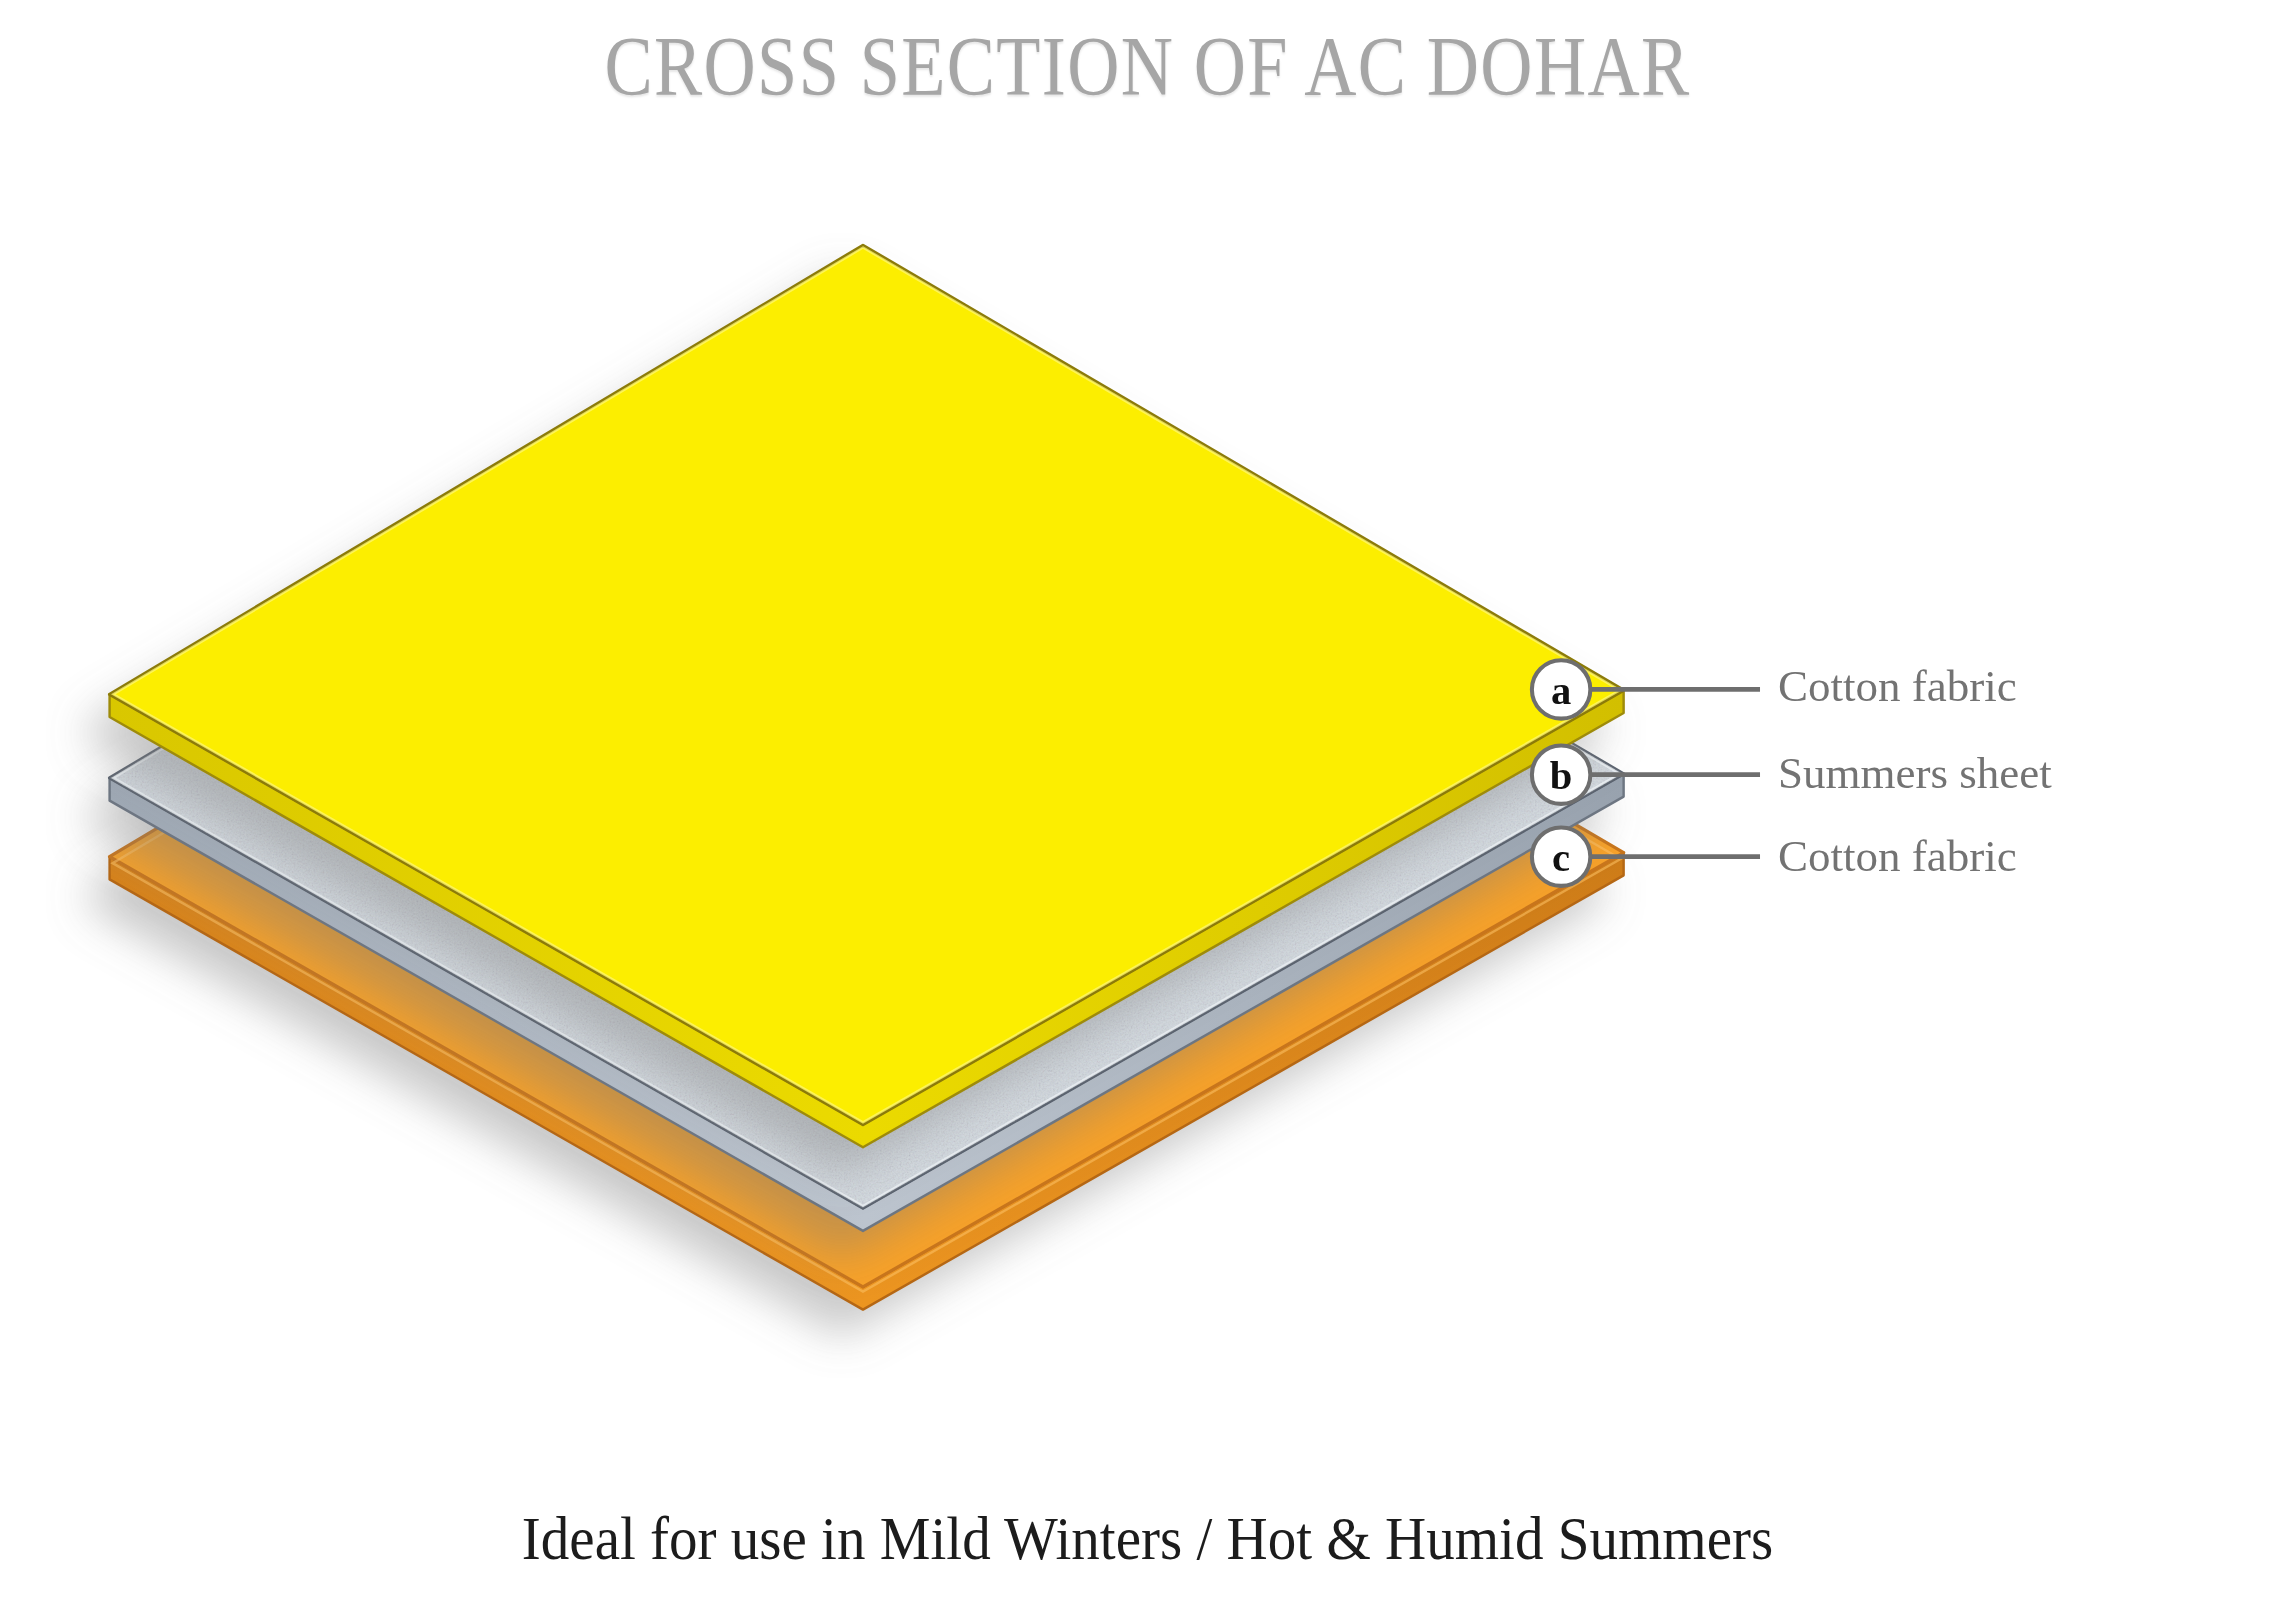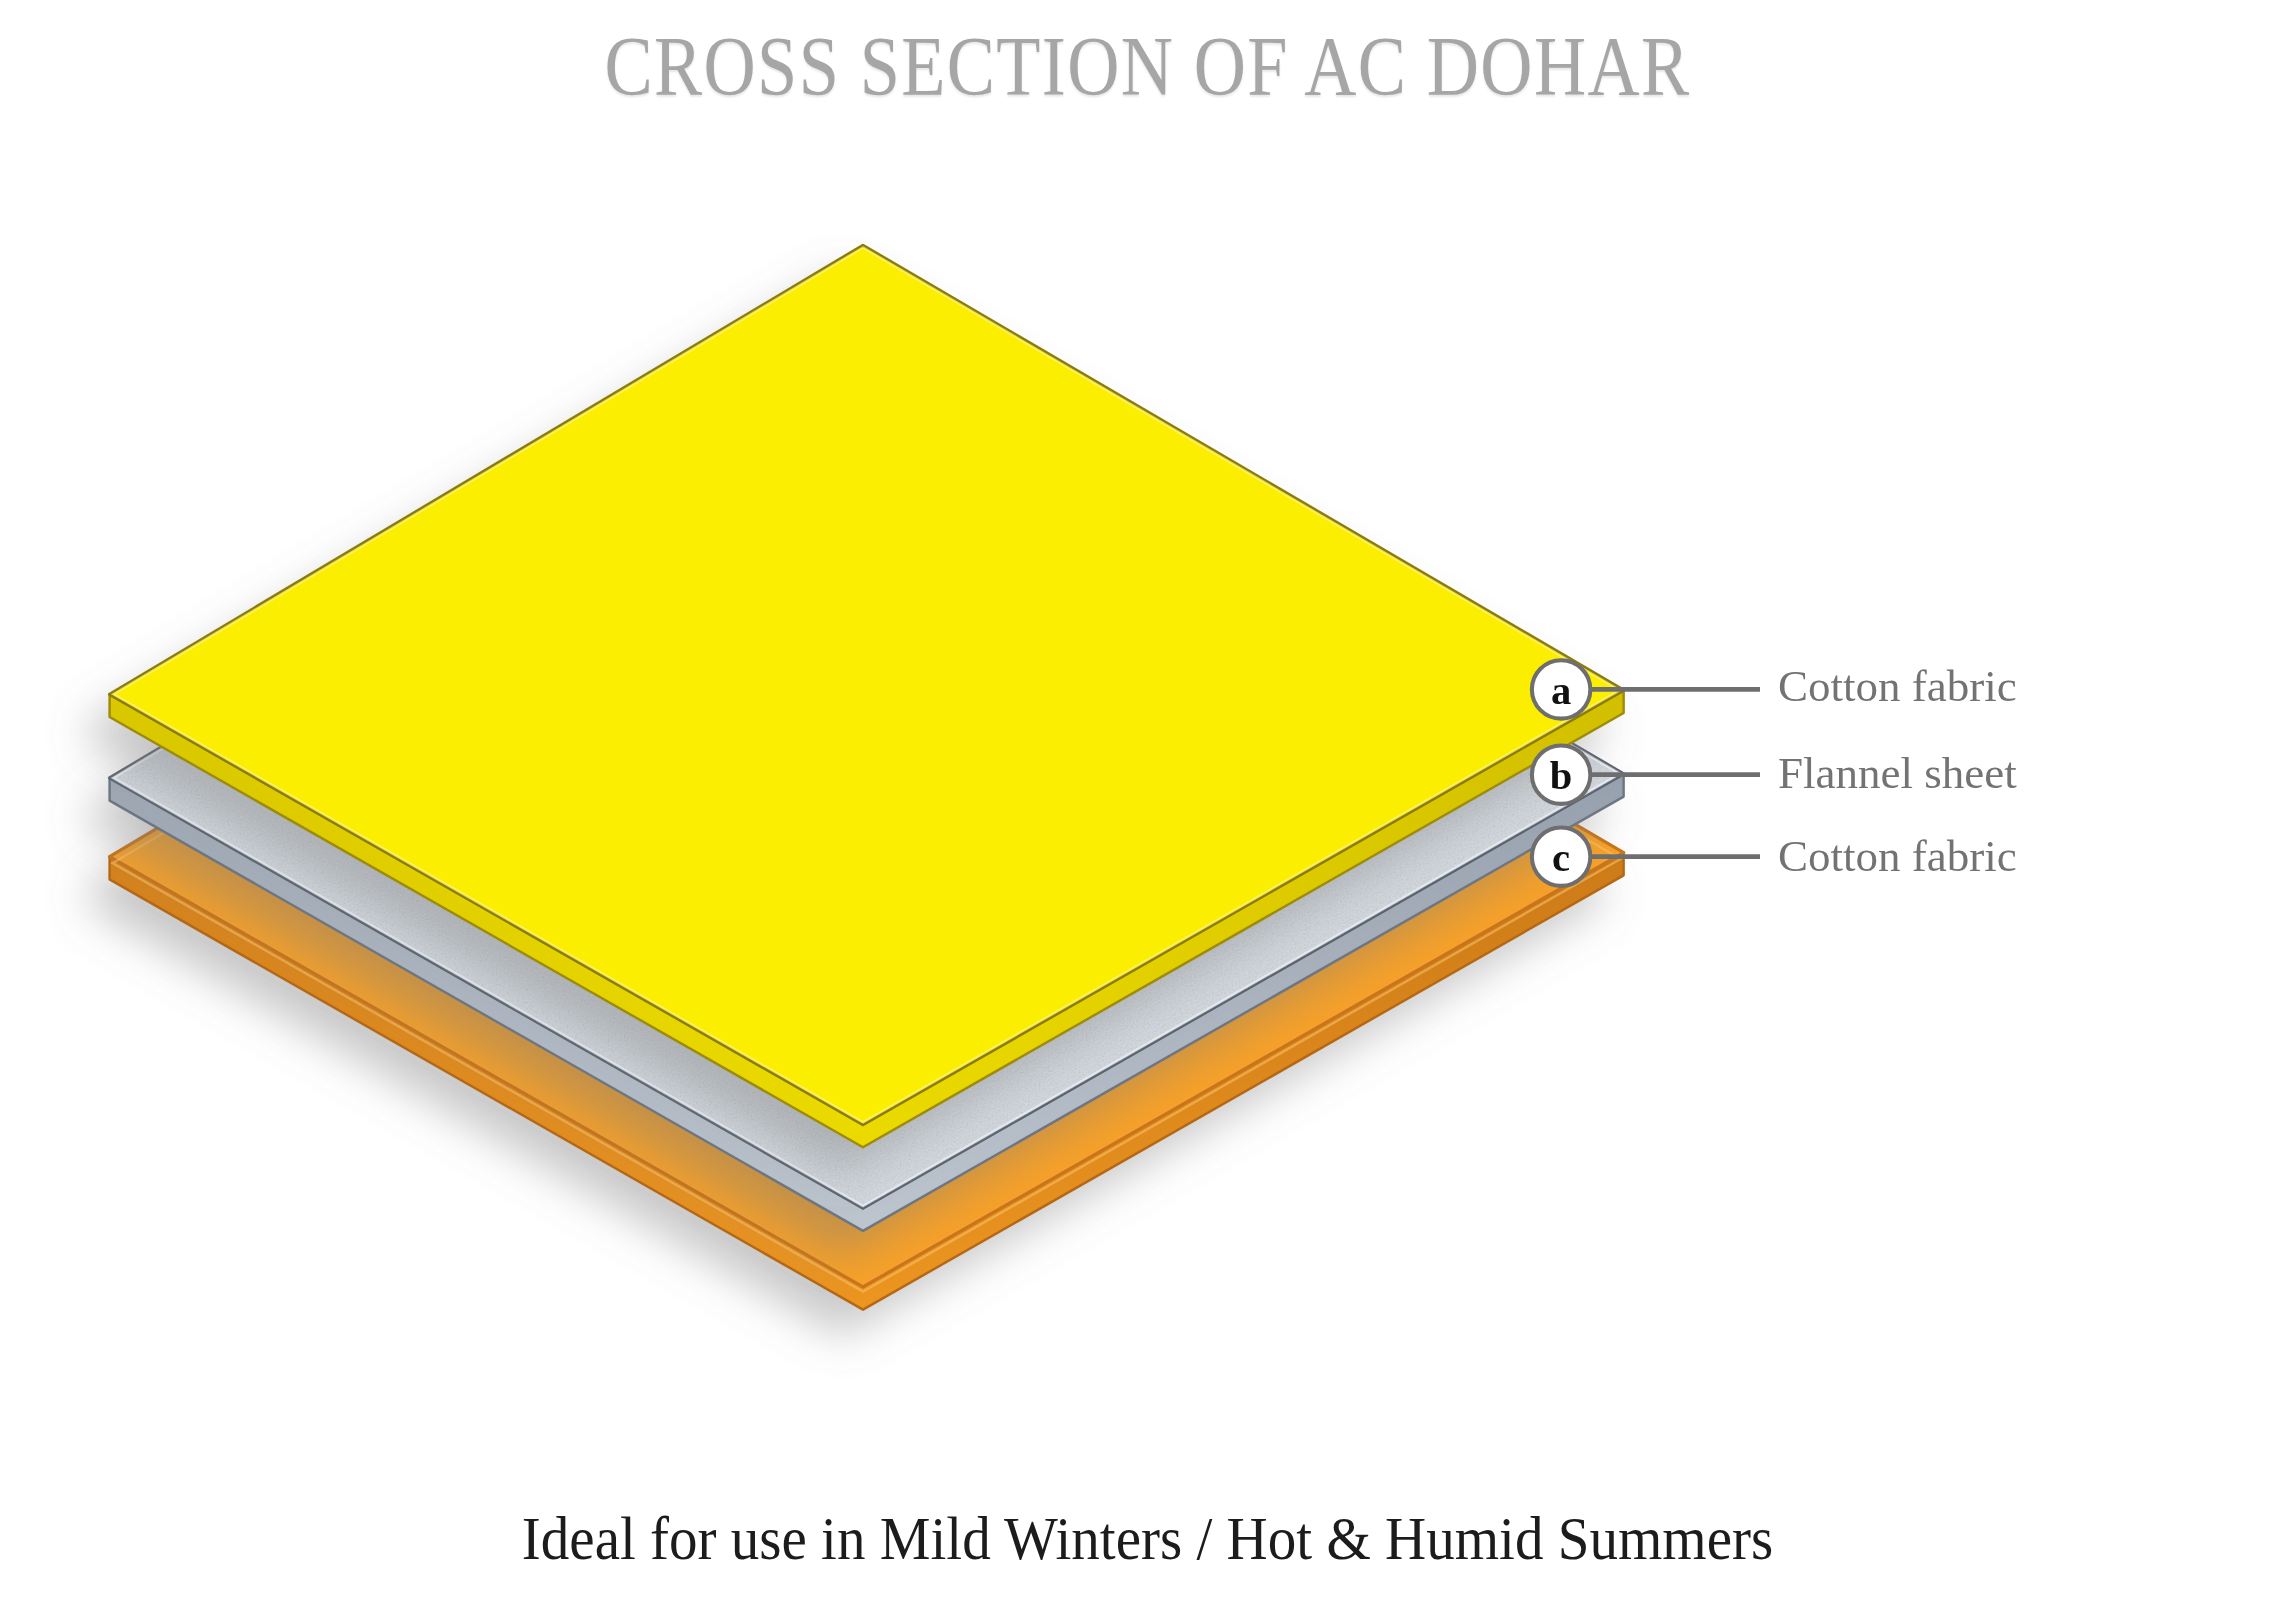--- a/index.html
+++ b/index.html
@@ -182,19 +182,19 @@
       <circle cx="1923" cy="954" r="36" fill="#FFFFFF" stroke="#6E6E6E" stroke-width="5"></circle>
       <text class="marker-letter" x="1923" y="972" text-anchor="middle">b</text>
     </g>
     <g>
       <circle cx="1923" cy="1055" r="36" fill="#FFFFFF" stroke="#6E6E6E" stroke-width="5"></circle>
       <text class="marker-letter" x="1923" y="1073" text-anchor="middle">c</text>
     </g>
   </svg>
 
   <div class="callout-label" id="label-a">Cotton fabric</div>
-  <div class="callout-label" id="label-b">Flannel sheet</div>
+  <div class="callout-label" id="label-b">Summers sheet</div>
   <div class="callout-label" id="label-c">Cotton fabric</div>
 
   <div id="caption">Ideal for use in Mild Winters / Hot &amp; Humid Summers</div>
 
 </div>
 
 
 </body></html>

